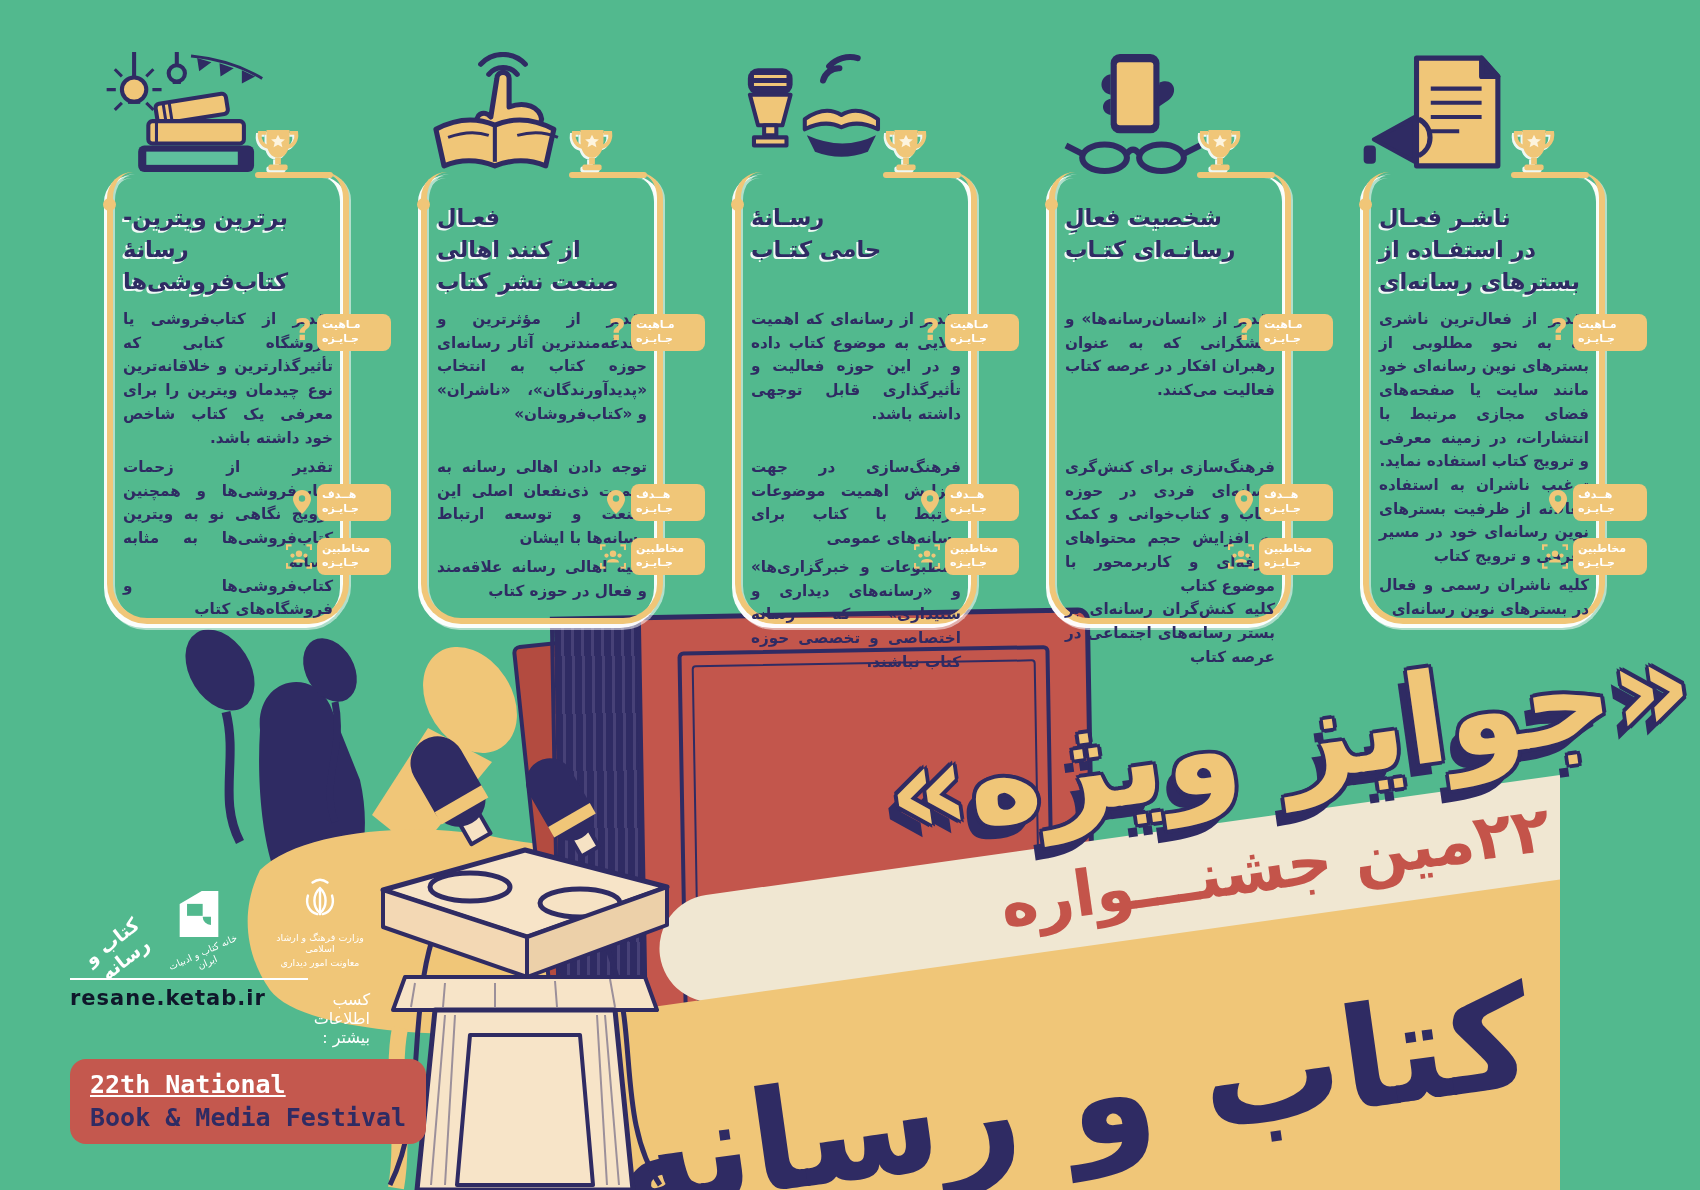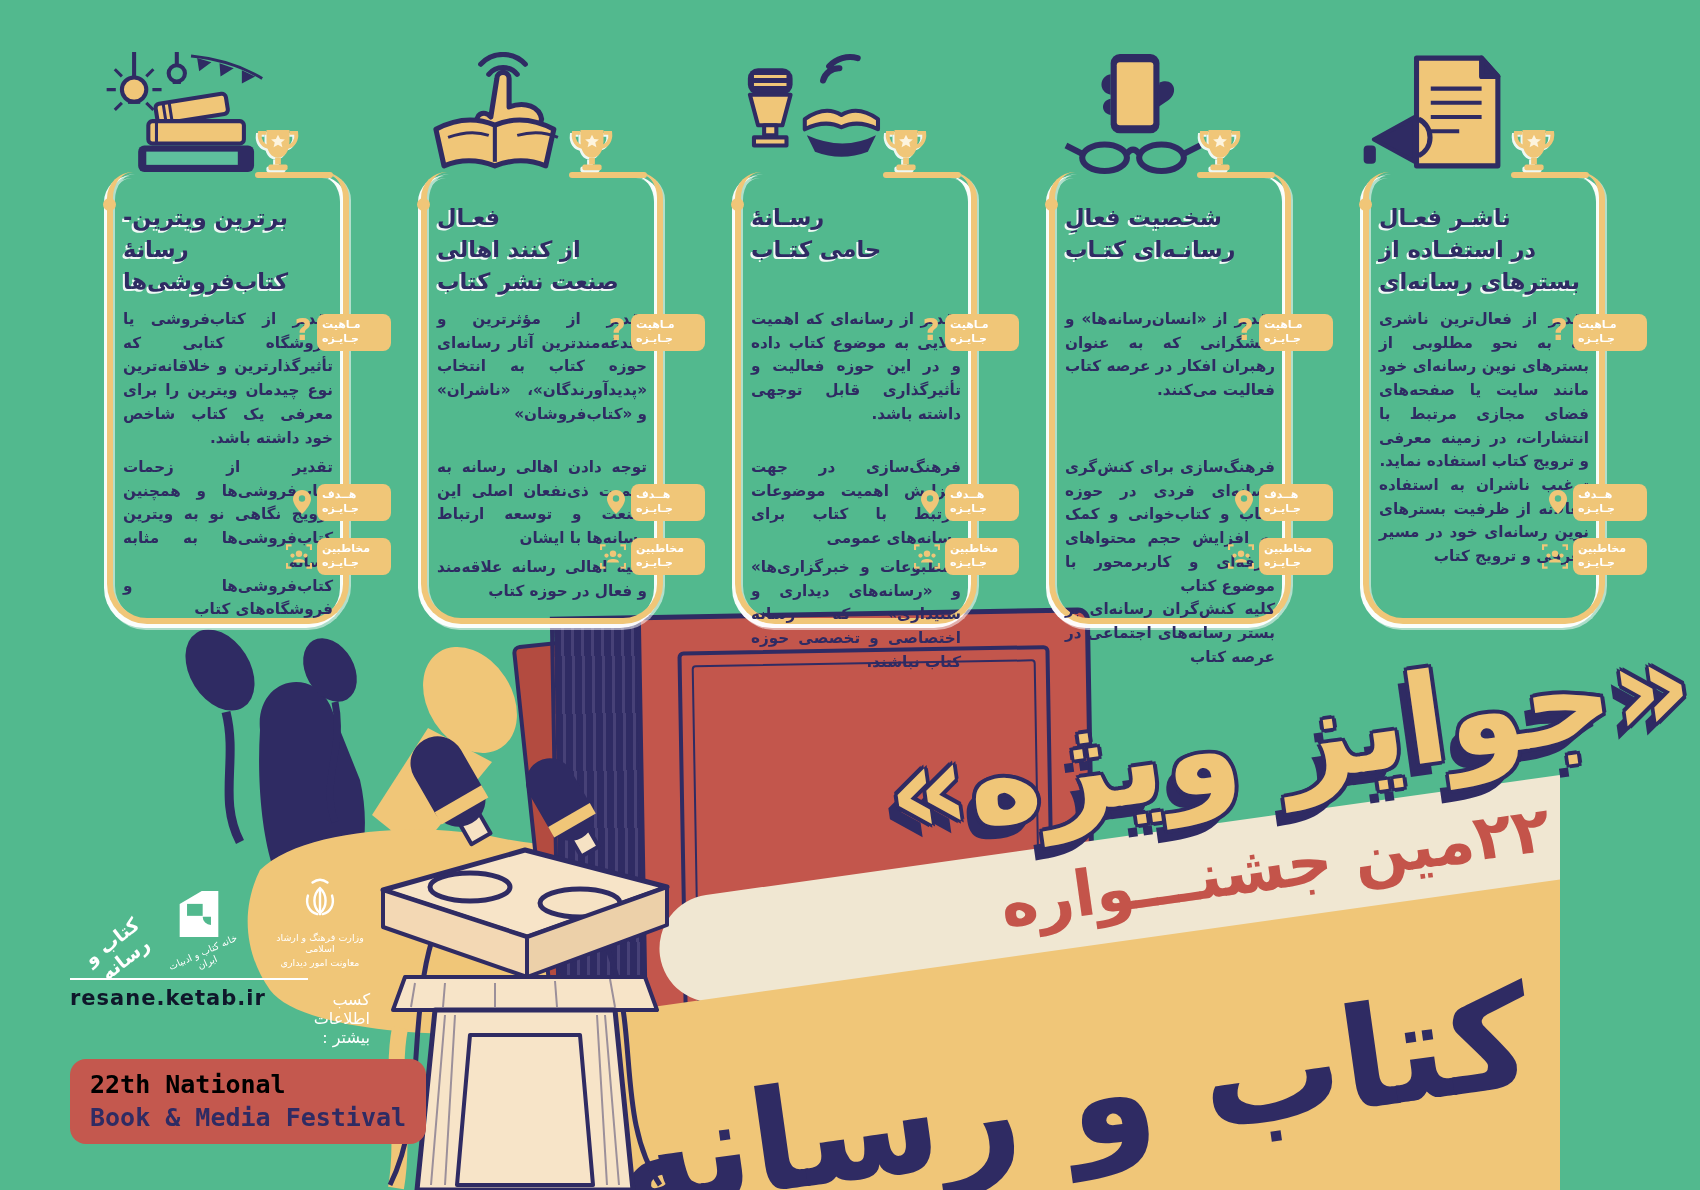--- a/index.html
+++ b/index.html
@@ -70,21 +70,21 @@
     transform:rotate(-38deg) translateY(6px);line-height:1.15;}
   .logo-cap{color:#fff;font-size:9.5px;text-align:center;margin-top:3px;direction:rtl;}
   .logo-khane .logo-cap{transform:rotate(-24deg);width:86px;margin-left:-14px;}
   .divider{width:238px;height:2px;background:#fff;margin:8px 0 6px 0;}
   .info-line{direction:rtl;display:flex;align-items:baseline;gap:8px;color:#fff;}
   .info-label{font-size:16px;font-weight:normal;}
   .info-url{font-size:21px;font-weight:bold;letter-spacing:1px;font-family:"DejaVu Sans",sans-serif;
     color:#0f172a;text-decoration:none;direction:ltr;}
   .badge-en{display:inline-block;margin-top:12px;background:#c4584e;border-radius:16px;padding:10px 20px;
     font-family:"DejaVu Sans Mono",monospace;font-weight:bold;font-size:25px;line-height:1.3;white-space:nowrap;}
-  .badge-en .l1{color:#000000;display:block;}
+  .badge-en .l1{color:#ffffff;display:block;text-decoration:underline;}
   .badge-en .l2{color:#2f2b63;display:block;}
 </style>
 </head>
 <body>
 
 <div class="poster">
 
   <div class="art-clip">
 
     <svg class="silhouette" width="800" height="580" viewBox="0 0 800 580">
@@ -176,20 +176,21 @@
         </g>
       </svg>
       <div class="card-body">
         <div class="card-title">
           <span>ناشـر فعـال</span>
           <span>در استفـاده از</span>
           <span>بسترهای رسانه‌ای</span>
         </div>
         <p class="card-text sec-nature">تقدیر از فعال‌ترین ناشری که به نحو مطلوبی از بسترهای نوین رسانه‌ای خود مانند سایت یا صفحه‌های فضای مجازی مرتبط با انتشارات، در زمینه معرفی و ترویج کتاب استفاده نماید.</p>
         <p class="card-text sec-goal">ترغیب ناشران به استفاده فعالانه از ظرفیت بسترهای نوین رسانه‌ای خود در مسیر معرفی و ترویج کتاب</p>
+        <p class="card-text">کلیه ناشران رسمی و فعال در بسترهای نوین رسانه‌ای</p>
       </div>
       <div class="badge nature">
         <span class="badge-box">
           <span>مـاهیت</span>
           <span>جـایـزه</span>
         </span>
           <span class="badge-q">?</span>
       </div>
       <div class="badge goal">
         <span class="badge-box">

